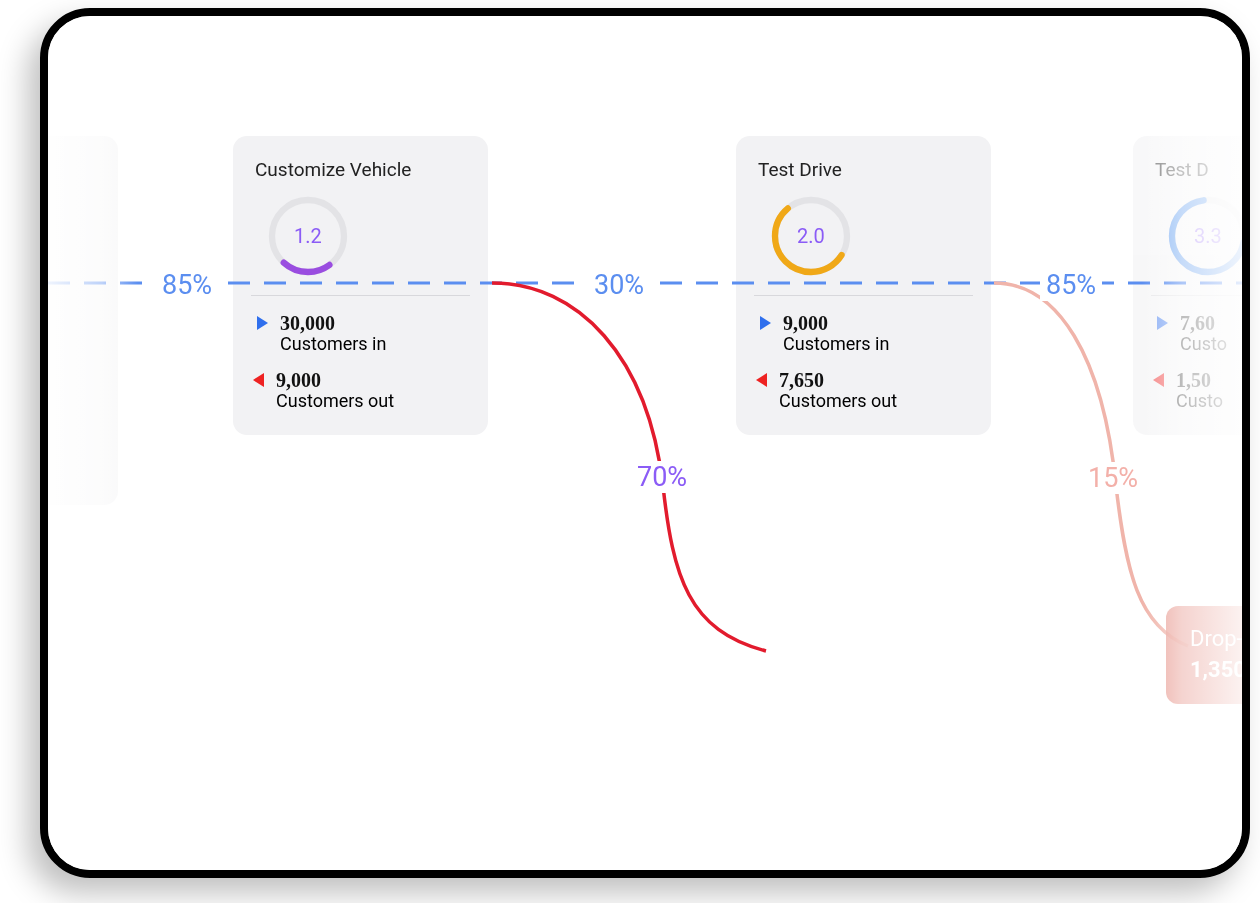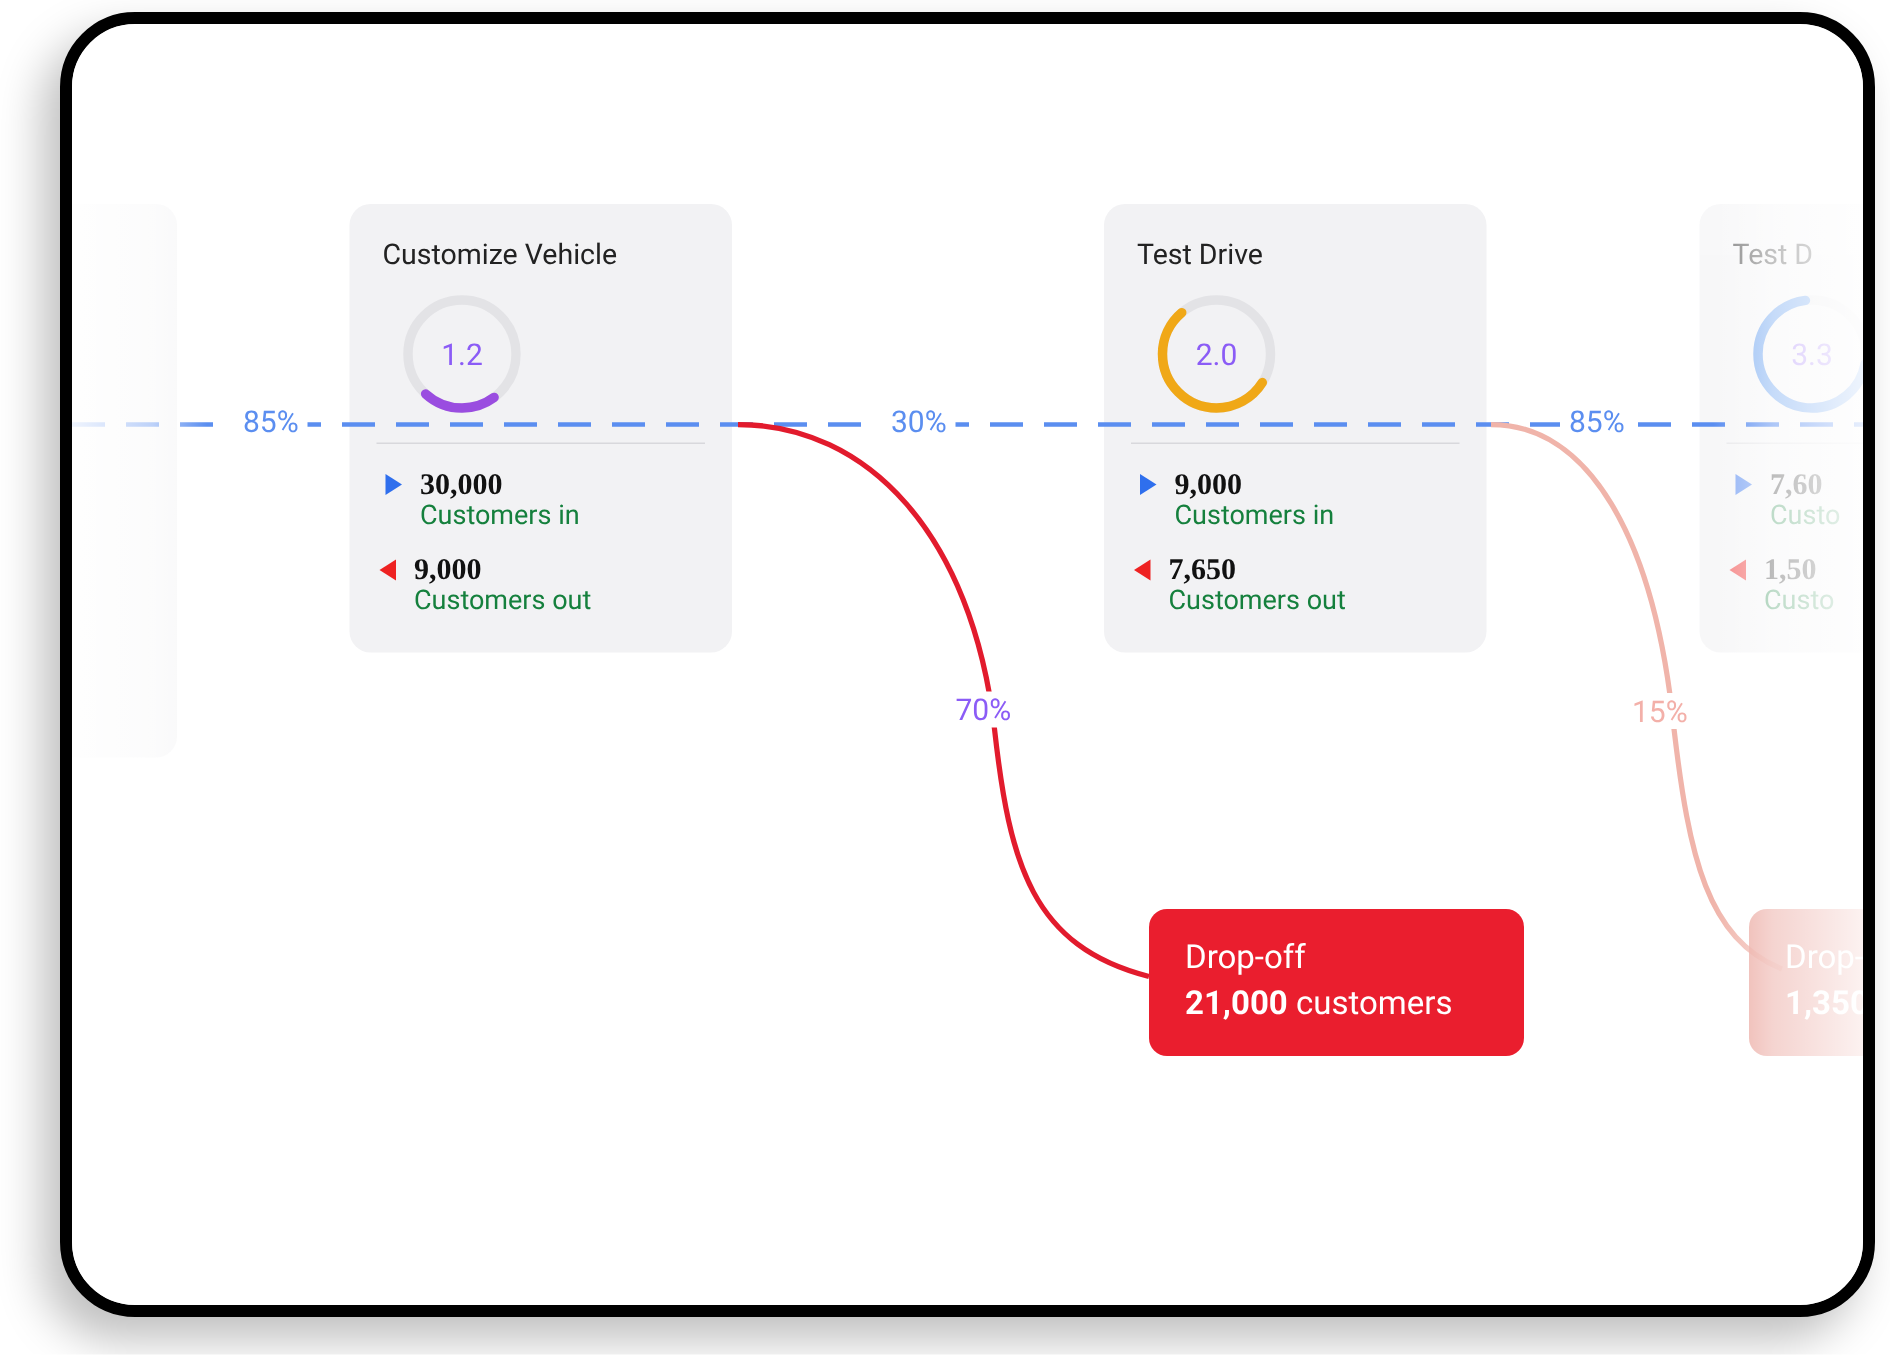--- a/index.html
+++ b/index.html
@@ -112,26 +112,26 @@
   .tri {
     width: 0; height: 0;
     border-top: 7px solid transparent;
     border-bottom: 7px solid transparent;
     margin-top: 4px;
     flex-shrink: 0;
   }
   .tri.blue { border-left: 11px solid #2f6fed; margin-left: 2px; }
   .tri.red { border-right: 11px solid #e22; margin-left: -2px; }
   .metric-text .num { font-size: 20px; font-weight: 700; color: #111; line-height: 1.1; font-family: Liberation Serif, serif; }
-  .metric-text .lbl { font-size: 18px; color: #15803d; line-height: 1.15; }
+  .metric-text .lbl { font-size: 18px; color: #000000; line-height: 1.15; }
 
   
   .conn-label {
     position: absolute;
-    font-size: 20px;
+    font-size: 27px;
     padding: 0 6px;
     background: #fff;
     z-index: 5;
   }
   .conn-label.blue { color: #5b8ef0; }
   .conn-label.red { color: #8b5cf6; }
   .conn-label.pink { color: #f3b0a9; }
 
   
   .dropoff {
@@ -255,24 +255,20 @@
       </div>
       <div class="metric-row">
         <div class="tri red"></div>
         <div class="metric-text">
           <div class="num">1,50</div>
           <div class="lbl">Custo</div>
         </div>
       </div>
     </div>
 
-    <div class="dropoff red" style="left:718px; top:590px; width:250px;">
-      <div class="title">Drop-off</div>
-      <div class="line"><span class="b">21,000</span> <span>customers</span></div>
-    </div>
 
     <div class="dropoff pink" style="left:1118px; top:590px; width:200px;">
       <div class="title">Drop-o</div>
       <div class="line"><span class="b">1,350</span> <span></span></div>
     </div>
 
     <div class="fade-overlay-left"></div>
     <div class="fade-overlay-right"></div>
   </div>
 </div>

